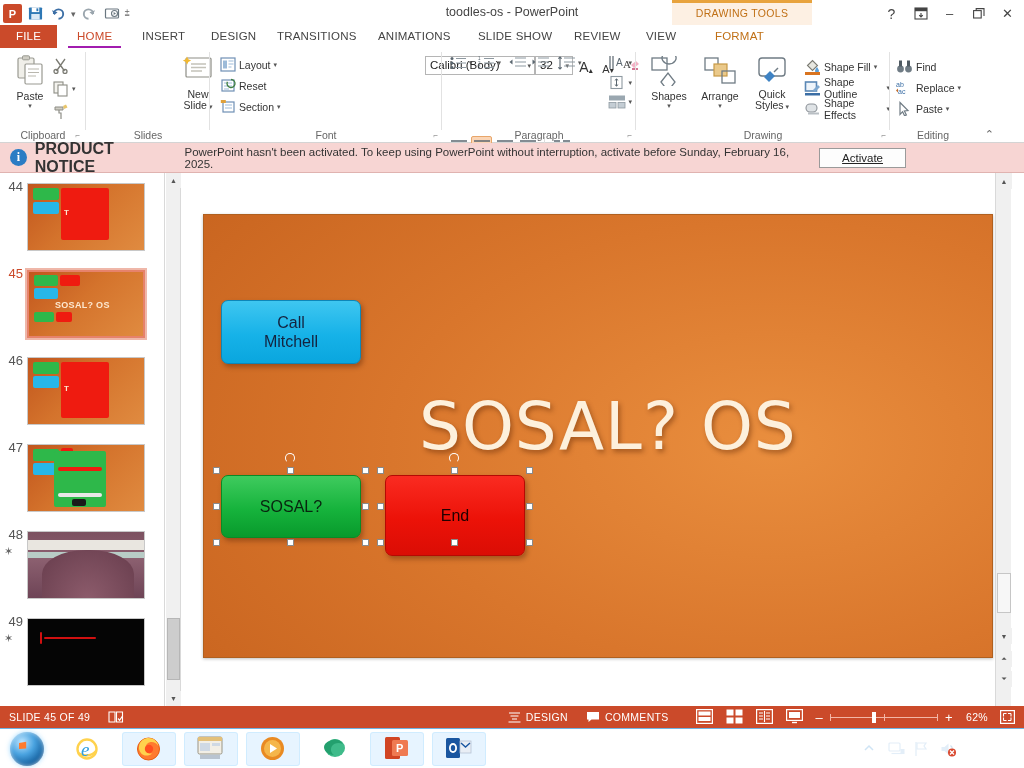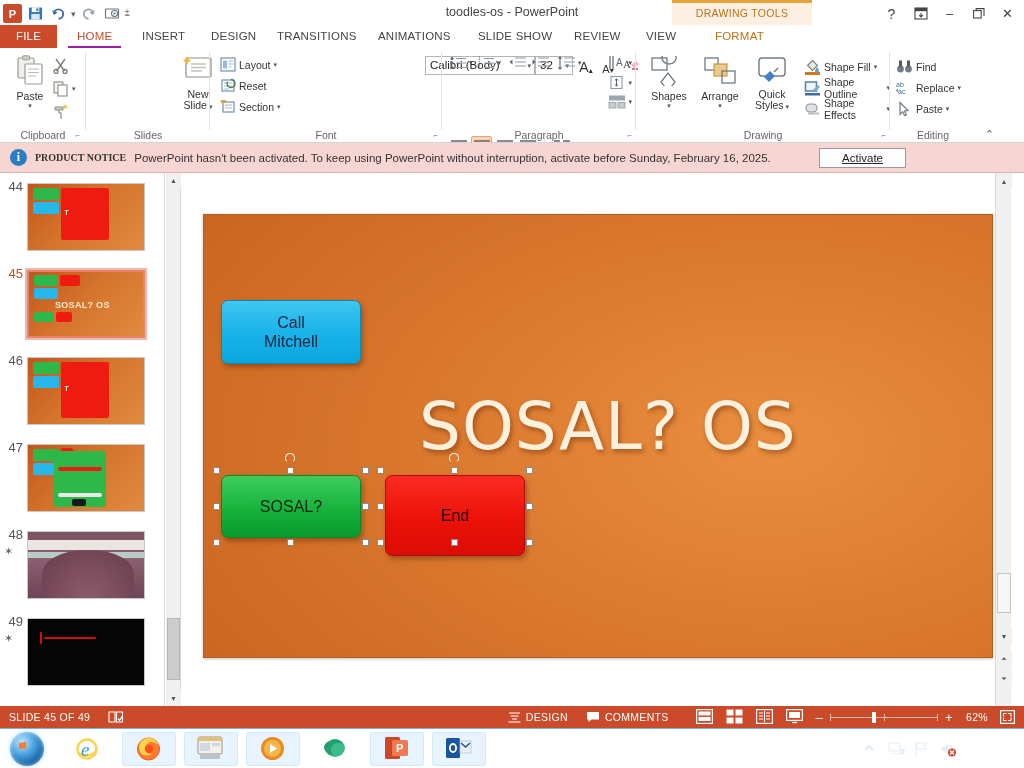--- a/index.html
+++ b/index.html
@@ -84,21 +84,21 @@
   .fontrow2 { position:absolute; left:218px; top:93px; }
   .ribbon-collapse { position:absolute; right:6px; bottom:2px; font-size:11px; color:#666; }
 
   
   .notice { position:absolute; left:0; top:143px; width:1024px; height:30px;
             background:#f7d5d3; border-bottom:1px solid #e0b3b0;
             display:flex; align-items:center; padding:0 10px; gap:8px; }
   .notice-i { width:17px; height:17px; border-radius:50%; background:#2b7cc4; color:#fff;
               font-size:12px; font-weight:bold; display:flex; align-items:center; justify-content:center;
               font-family:"Liberation Serif",serif; }
-  .notice-strong { font-size:10px; color:#333; font-weight:bold;font-family:Liberation Serif, serif; }
+  .notice-strong { font-size:16px; color:#333; font-weight:bold; }
   .notice-txt { font-size:11.5px; color:#333; }
   .notice-btn { margin-left:auto; margin-right:108px; border:1px solid #9a9a9a; background:#fdfdfd;
                 font-size:11.5px; color:#222; padding:3px 22px; }
   .notice-btn u { text-decoration:underline;text-align:center; }
 
   
   .workspace { position:absolute; left:0; top:173px; width:1024px; height:533px; background:#fff; }
 
   
   .thumbpane { position:absolute; left:0; top:0; width:165px; height:533px; background:#fff;

